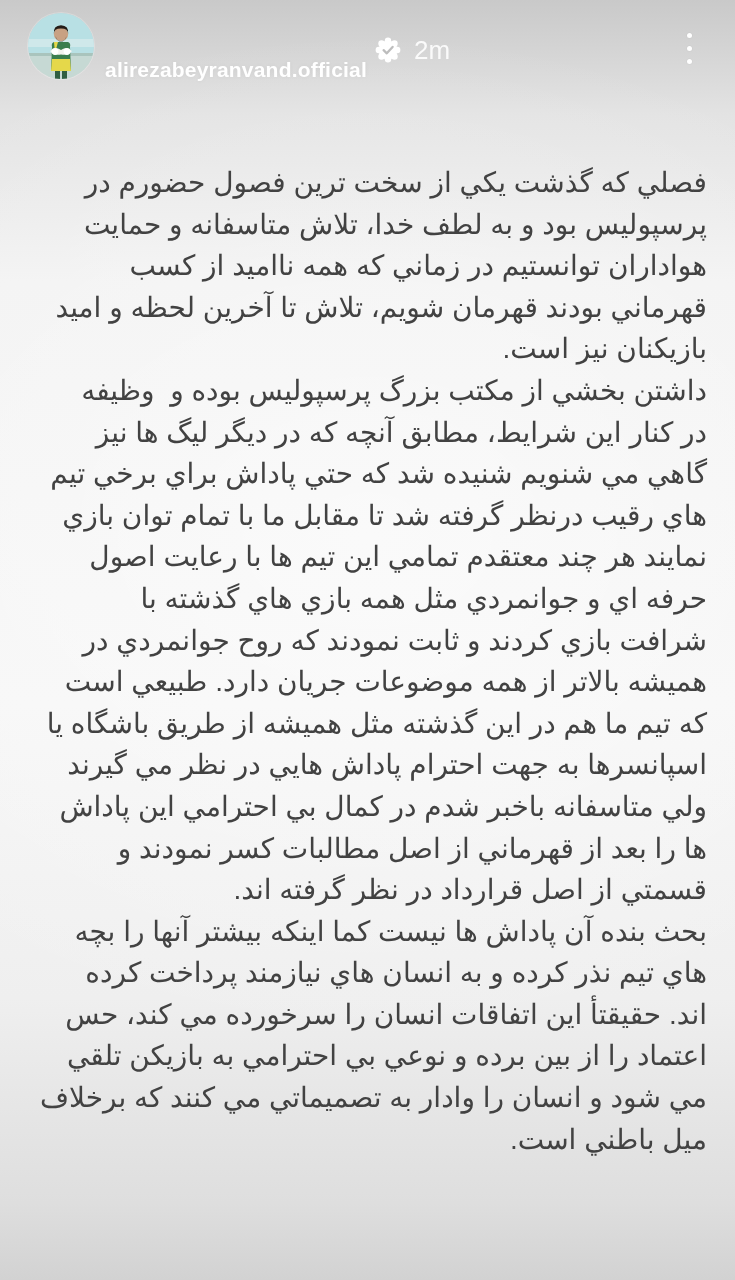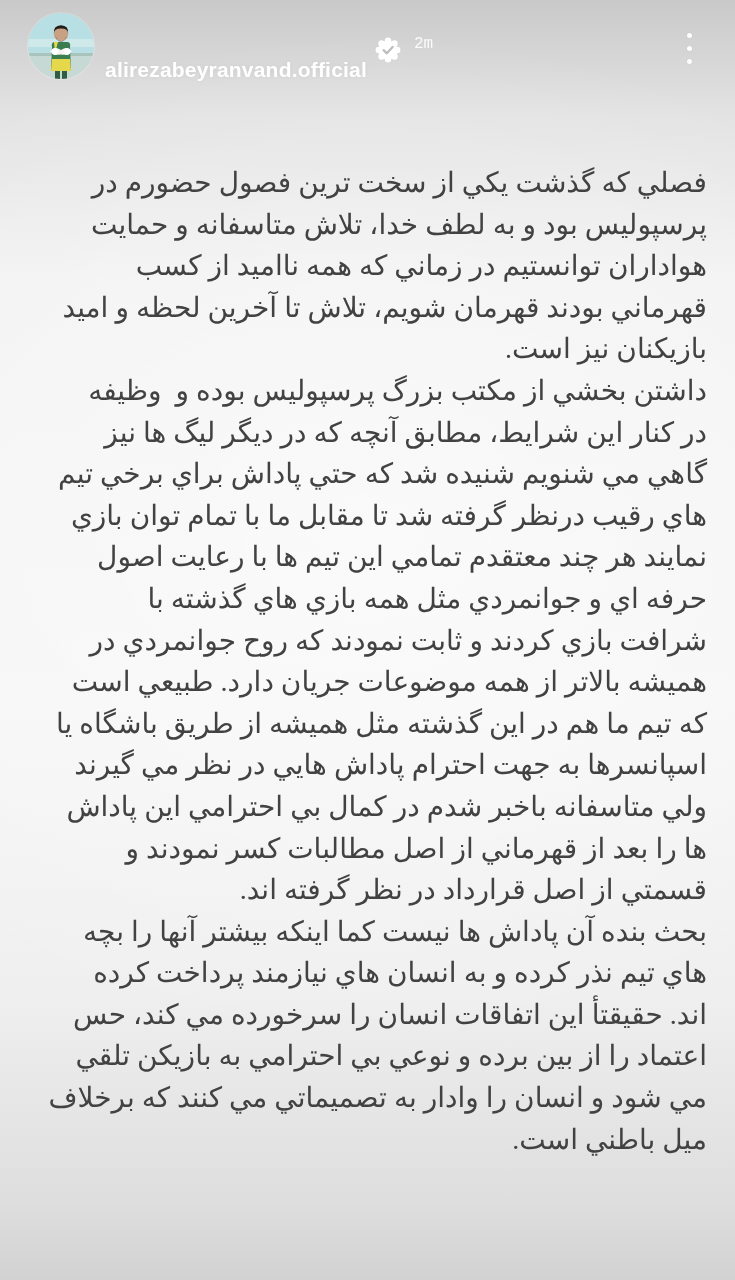--- a/index.html
+++ b/index.html
@@ -20,33 +20,33 @@
   }
   .avatar svg{display:block;width:100%;height:100%;}
   .username{
     position:absolute;left:105px;top:34px;
     color:#ffffff;font-size:21px;font-weight:700;letter-spacing:.2px;
     text-shadow:0 0 4px rgba(0,0,0,.06);cursor:pointer;white-space:nowrap;margin-top:24px;
   }
   .verified{position:absolute;left:375px;top:37px;width:26px;height:26px;}
   .timestamp{
     position:absolute;left:414px;top:35px;
-    color:rgba(255,255,255,.88);font-size:16px;font-weight:400;font-family:Liberation Mono, monospace;
+    color:rgba(255,255,255,.88);font-size:26px;font-weight:400;
   }
   .more-btn{
     position:absolute;right:34px;top:26px;width:24px;height:44px;
     display:flex;flex-direction:column;align-items:center;justify-content:center;gap:8px;
     background:none;border:none;cursor:pointer;padding:0;
   }
   .more-btn .dot{width:5px;height:5px;border-radius:50%;background:#ffffff;box-shadow:0 0 2px rgba(0,0,0,.08);}
   .story-text{
     position:absolute;top:162px;right:28px;left:28px;
     direction:rtl;text-align:right;
     color:#424242;font-size:28px;line-height:41.6px;
-    font-family:Liberation Serif, serif;
+    font-family:Liberation Sans, sans-serif;
   }
   .story-text .line{white-space:pre;height:41.6px;}
 </style>
 </head>
 <body>
 
 <header class="story-header">
 
   <div class="avatar">
     <svg viewBox="0 0 66 66" aria-hidden="true">

